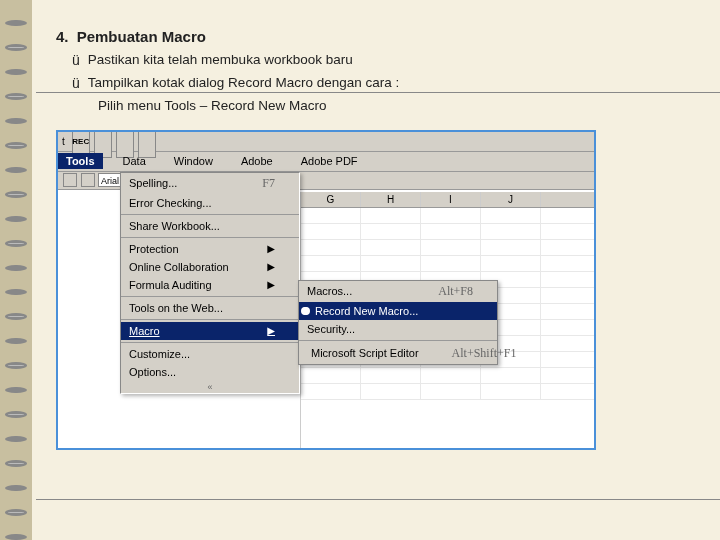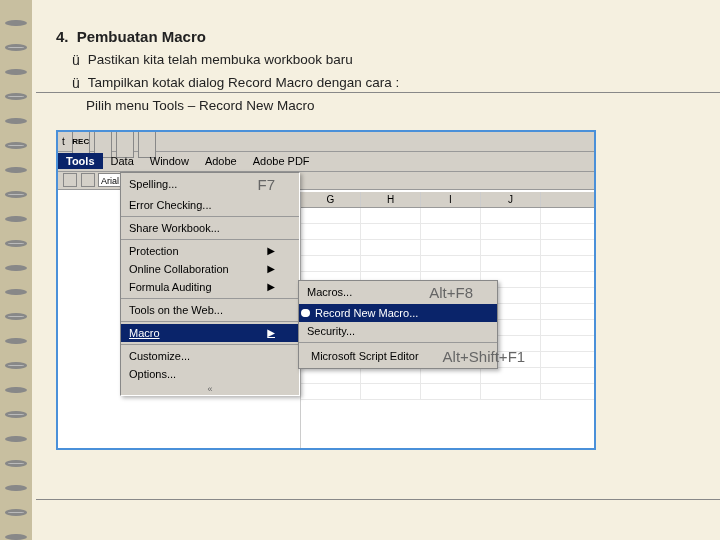--- a/index.html
+++ b/index.html
@@ -91,21 +91,21 @@
       overflow: hidden;
     }
 
     
     .excel-menubar {
       background: #d4d0c8;
       height: 20px;
       border-bottom: 1px solid #999;
       display: flex;
       align-items: center;
-      gap: 0;
+      gap: 12px;
     }
 
     .menu-item {
       font-size: 11px;
       color: #000;
       padding: 2px 8px;
       cursor: default;
       white-space: nowrap;
     }
 
@@ -146,22 +146,23 @@
     }
 
     .dropdown-separator {
       height: 1px;
       background: #999;
       margin: 2px 0;
     }
 
     .dropdown-item .shortcut {
       color: #666;
-      font-size: 15px;
-      margin-left: 24px;
+      font-size: 12px;
+      margin-left: 33px;
+      font-family: Liberation Serif, serif;
     }
 
     .arrow-right {
       font-size: 10px;
       margin-left: auto;
     }
 
     
     .macro-submenu {
       position: absolute;
@@ -314,21 +315,21 @@
     <div class="bullet-item" style="margin-left: 16px;">
       <span class="check-mark">ü</span>
       <span class="bullet-text">Pastikan kita telah membuka workbook baru</span>
     </div>
 
     <div class="bullet-item" style="margin-left: 16px;">
       <span class="check-mark">ü</span>
       <span class="bullet-text">Tampilkan kotak dialog Record Macro dengan cara :</span>
     </div>
 
-    <div class="bullet-item" style="margin-left: 30px;">
+    <div class="bullet-item" style="margin-left: 42px;">
       <span class="bullet-text">Pilih menu Tools – Record New Macro</span>
     </div>
 
     <div class="excel-container">
 
       <div class="toolbar-row">
         <span style="font-size:10px; color:#000; margin-right: 6px;">t</span>
         <div style="display:flex; gap:2px;">
           <div class="toolbar-icon" style="font-size:8px; font-weight:bold;">REC</div>
           <div class="toolbar-icon"></div>

